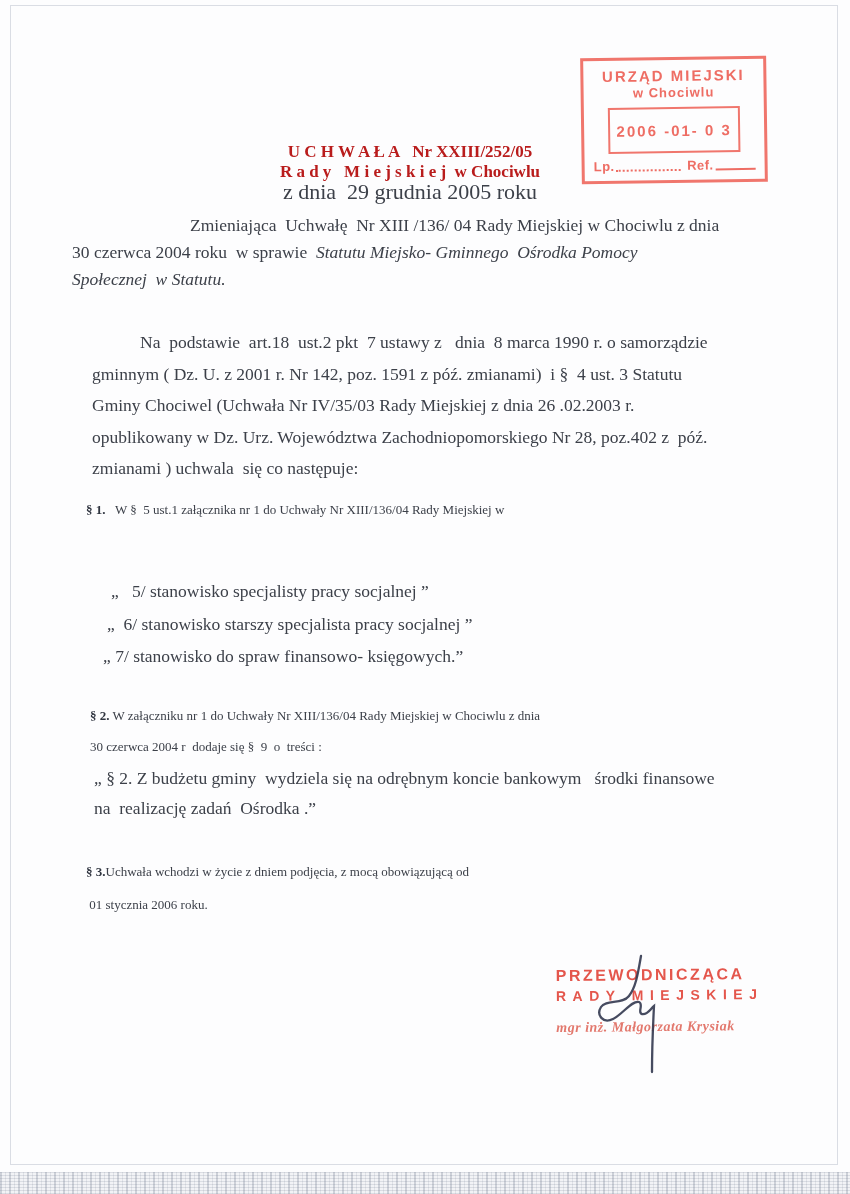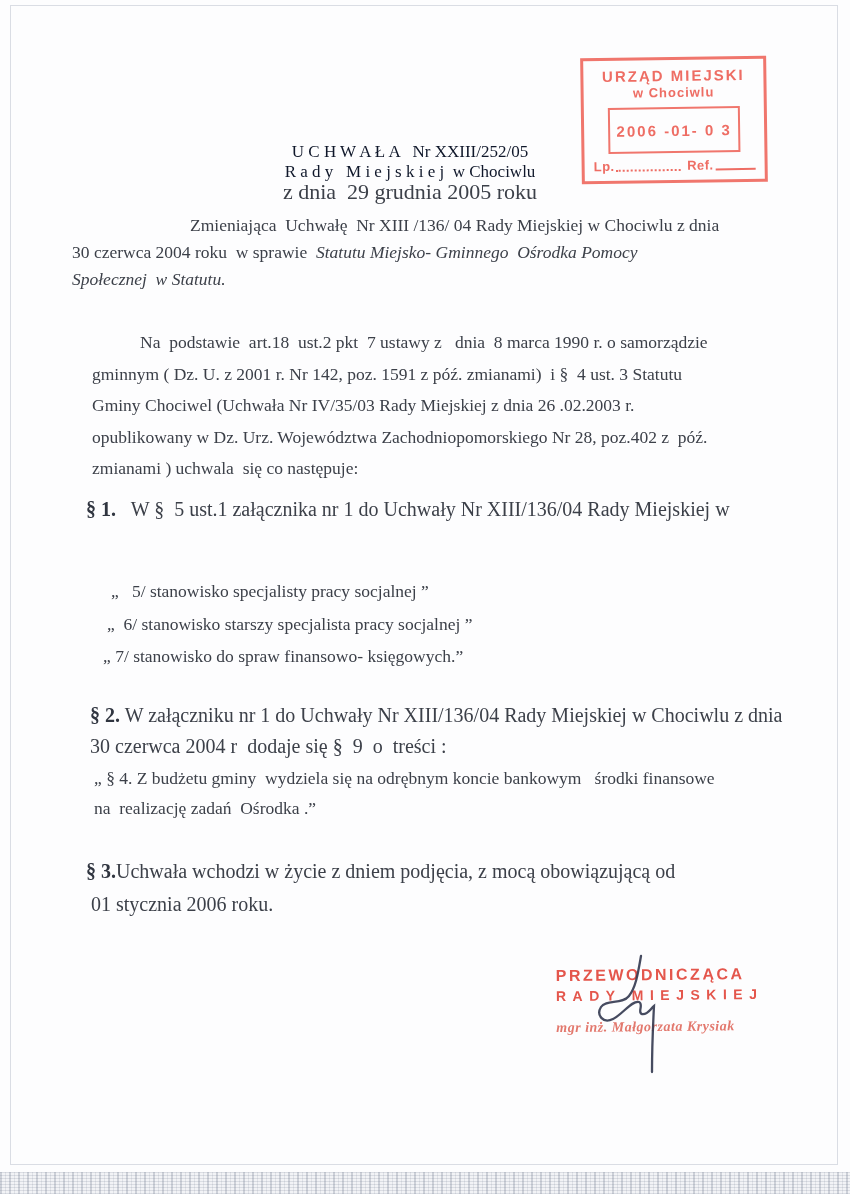--- a/index.html
+++ b/index.html
@@ -33,29 +33,29 @@
   }
   .stamp-date{font-size:15px;letter-spacing:2px;white-space:pre;}
   .stamp-refrow{
     position:absolute;left:9px;right:9px;bottom:7px;
     display:flex;align-items:flex-end;font-size:13px;letter-spacing:.5px;
   }
   .lp-line{flex:1 1 auto;border-bottom:2px dotted #ee6d64;margin:0 6px 2px 1px;height:10px;}
   .ref-line{width:40px;border-bottom:2px solid #ee6d64;margin:0 0 2px 2px;height:10px;}
   
   .title{position:absolute;left:240px;top:142px;width:340px;text-align:center;line-height:20px;}
-  .title .t1,.title .t2{font-weight:normal;font-size:17px;white-space:pre;color:#0f172a;}
+  .title .t1,.title .t2{font-weight:bold;font-size:17px;white-space:pre;color:#b91c1c;}
   .title .t3{font-size:22px;white-space:pre;}
   
   .doc-line{white-space:pre-wrap;}
   .intro{position:absolute;left:72px;top:212px;width:712px;font-size:17.5px;line-height:27px;}
   .intro .ind{padding-left:118px;}
   .legal{position:absolute;left:92px;top:327px;width:712px;font-size:17.5px;line-height:31.5px;}
   .legal .ind{padding-left:48px;}
-  .par{position:absolute;font-size:20px;}
+  .par{position:absolute;font-size:13px;}
   .par b{font-weight:bold;color:#303540;}
   .par1{left:86px;top:498px;width:690px;line-height:23.5px;}
   .list{position:absolute;left:103px;top:581px;font-size:17.5px;}
   .list .li{white-space:pre-wrap;margin-bottom:11.5px;}
   .list .li:nth-child(1){padding-left:8px;}
   .list .li:nth-child(2){padding-left:4px;}
   .par2{left:90px;top:700px;width:712px;line-height:31px;}
   .quote{position:absolute;left:94px;top:763px;width:714px;font-size:17.5px;line-height:30px;}
   .par3{left:86px;top:855px;width:650px;line-height:33px;}
   
@@ -128,21 +128,21 @@
   <div class="li">„  6/ stanowisko starszy specjalista pracy socjalnej ”</div>
   <div class="li">„ 7/ stanowisko do spraw finansowo- księgowych.”</div>
 </div>
 
 <div class="par par2">
   <div class="doc-line"><b>§ 2.</b><span> W załączniku nr 1 do Uchwały Nr XIII/136/04 Rady Miejskiej w Chociwlu z dnia</span></div>
   <div class="doc-line">30 czerwca 2004 r  dodaje się §  9  o  treści :</div>
 </div>
 
 <div class="quote">
-  <div class="doc-line">„ § 4. Z budżetu gminy  wydziela się na odrębnym koncie bankowym   środki finansowe</div>
+  <div class="doc-line">„ § 2. Z budżetu gminy  wydziela się na odrębnym koncie bankowym   środki finansowe</div>
   <div class="doc-line">na  realizację zadań  Ośrodka .”</div>
 </div>
 
 <div class="par par3">
   <div class="doc-line"><b>§ 3.</b><span>Uchwała wchodzi w życie z dniem podjęcia, z mocą obowiązującą od</span></div>
   <div class="doc-line"> 01 stycznia 2006 roku.</div>
 </div>
 
 <div class="stamp-bottom">
   <div class="sb1">PRZEWODNICZĄCA</div>

